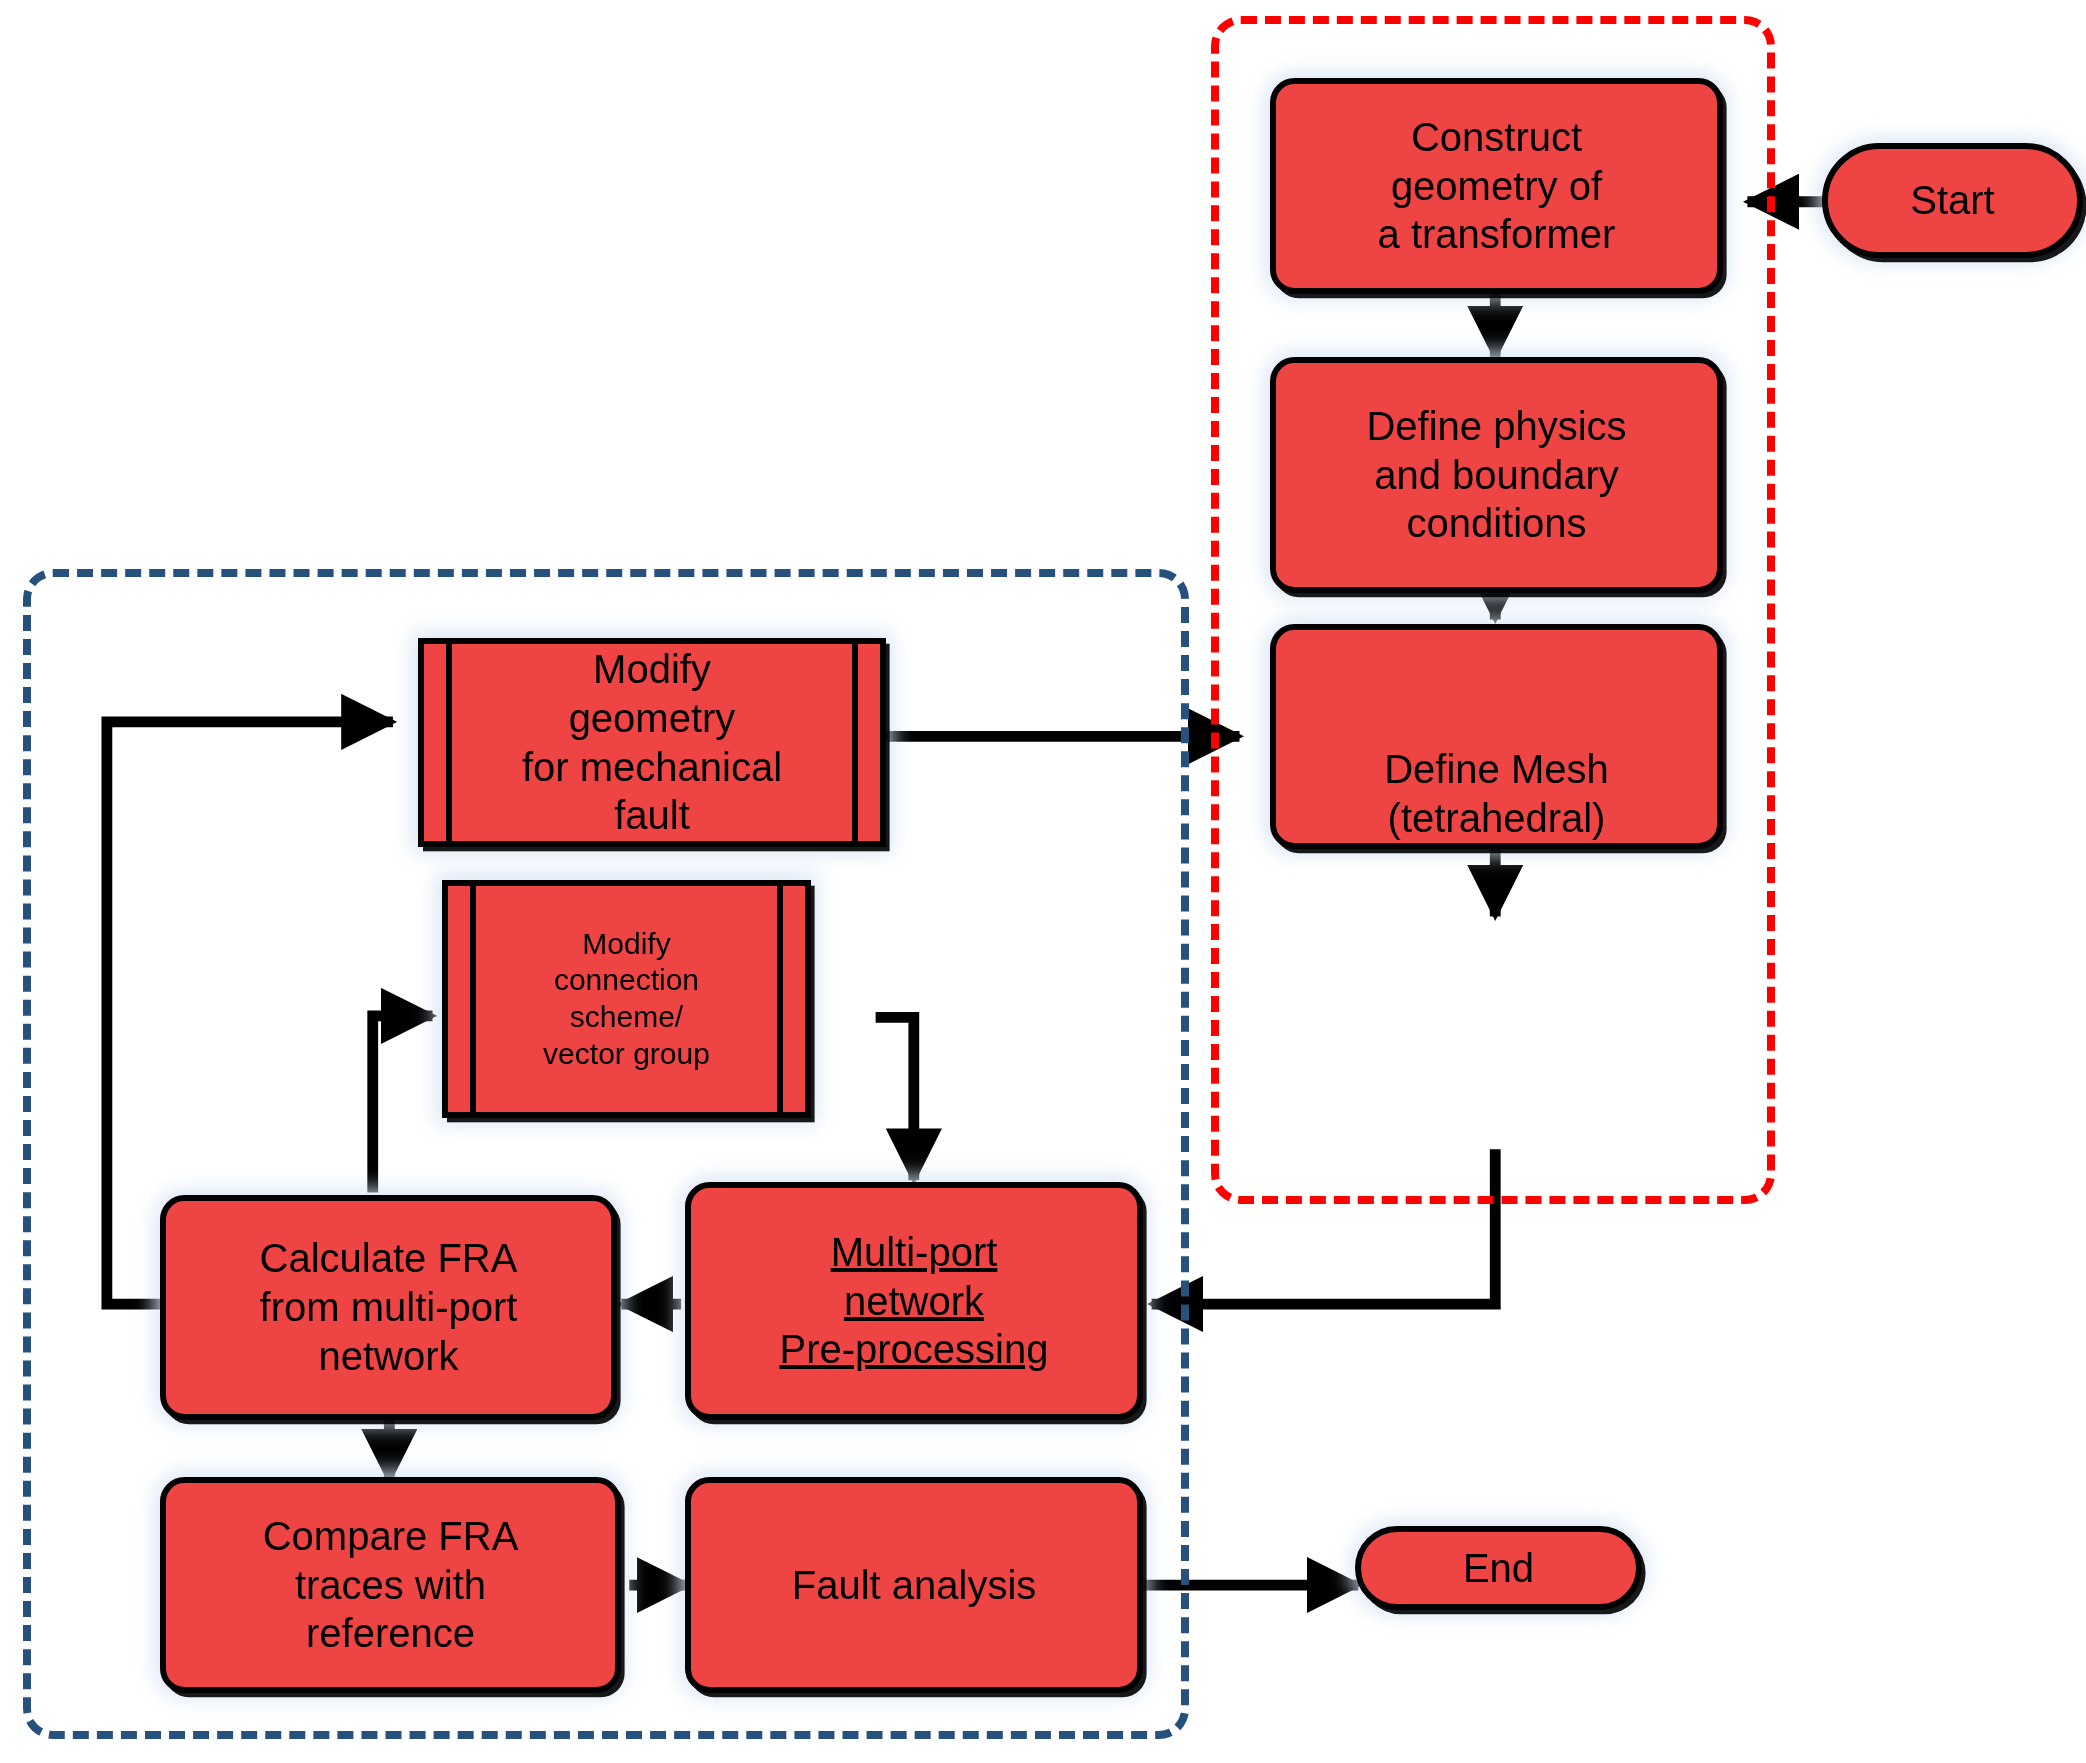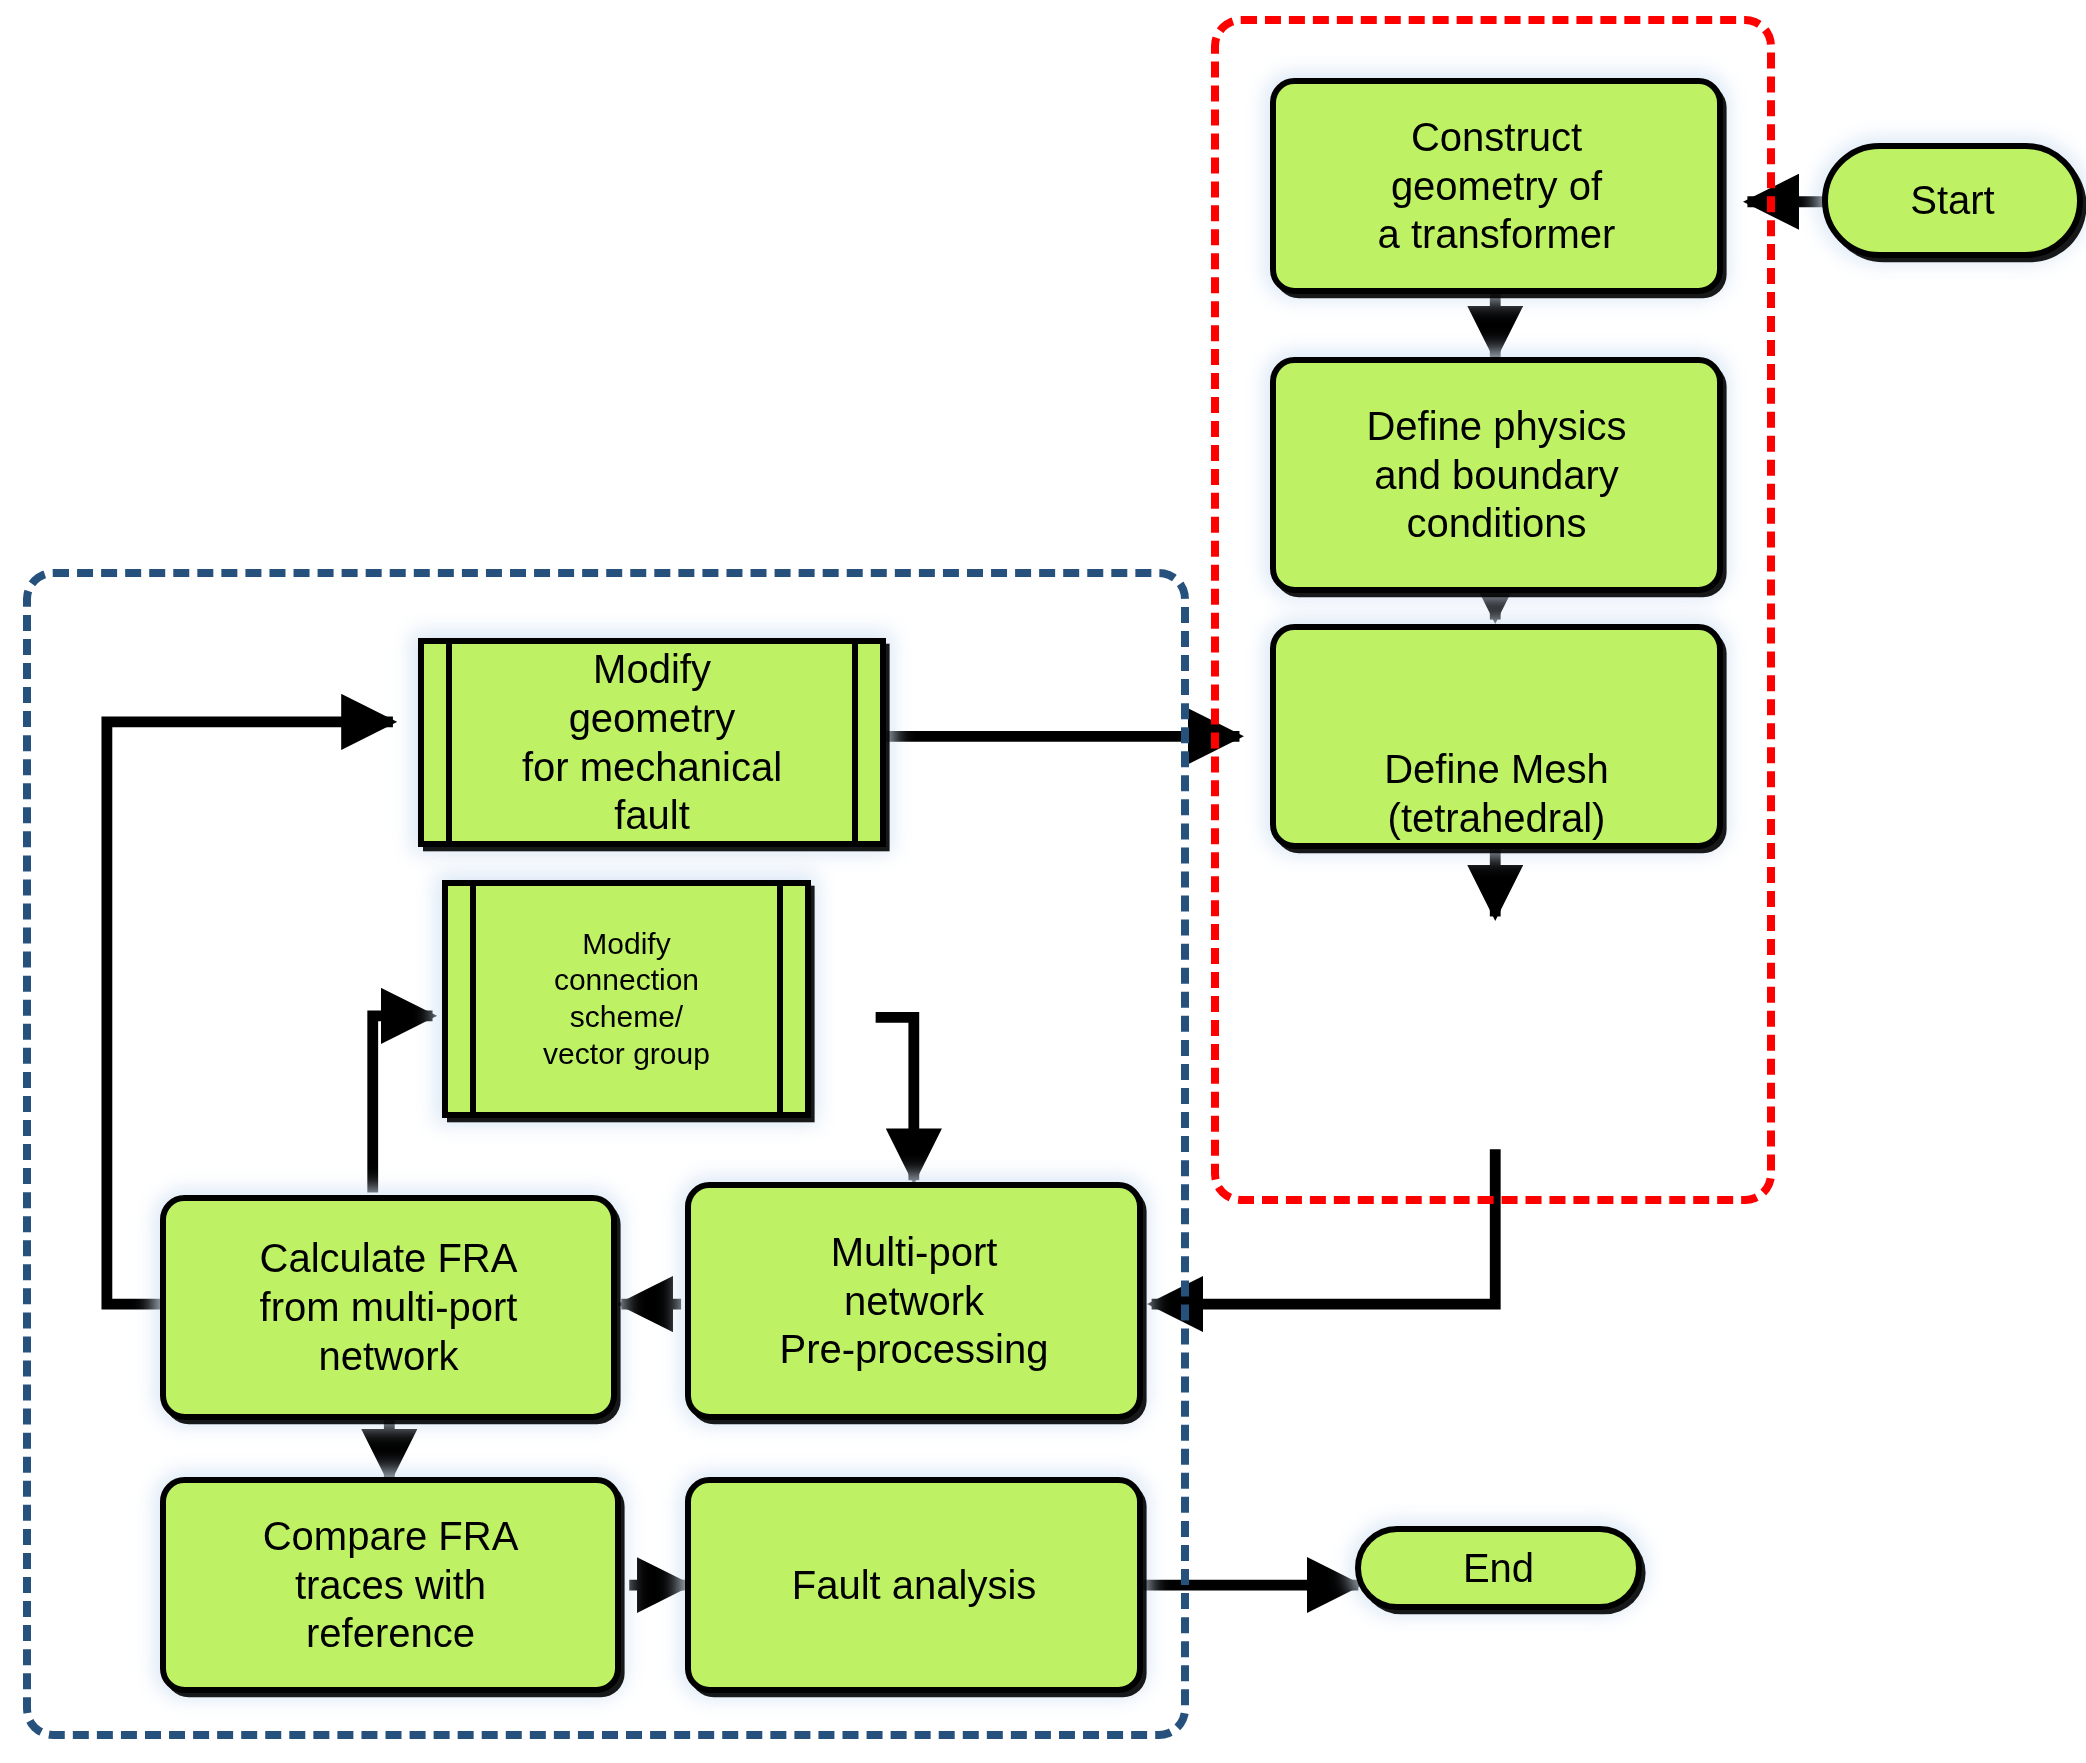--- a/index.html
+++ b/index.html
@@ -3,21 +3,21 @@
 <meta charset="utf-8">
 <title>FRA Simulation Flowchart</title>
 <style>
   html,body{margin:0;padding:0;background:#ffffff;}
   body{font-family:"Liberation Sans", sans-serif;}
   #stage{position:relative;width:2087px;height:1763px;background:#fff;overflow:hidden;}
   #stage svg{position:absolute;left:0;top:0;width:2087px;height:1763px;}
   .nodeLayer{position:absolute;left:0;top:0;width:2087px;height:1763px;}
 
   .node{position:absolute;box-sizing:border-box;display:flex;align-items:center;
-        justify-content:center;text-align:center;background:#bef264;color:#000;
+        justify-content:center;text-align:center;background:#ef4444;color:#000;
         font-family:"Liberation Sans", sans-serif;line-height:1.22;}
 
   
   .proc{border:6.5px solid #000;border-radius:24.5px;
         box-shadow:4.3px 5px 0 -0.7px rgba(0,0,0,0.90), 0 0 19px 5.8px rgba(214,228,244,0.85);}
 
   
   .term{border:6.5px solid #000;border-radius:720px;
         box-shadow:4.3px 5px 0 -0.7px rgba(0,0,0,0.90), 0 0 19px 5.8px rgba(214,228,244,0.85);}
 
@@ -133,21 +133,21 @@
     </div>
 
     <div class="node proc" style="left:160px; top:1195px; width:457px; height:225px; font-size:40px;">
       <span>
         <span class="txt">Calculate FRA</span>
         <span class="txt">from multi-port</span>
         <span class="txt">network</span>
       </span>
     </div>
 
-    <div class="node proc" style="left:685px; top:1182px; width:458px; height:238px; font-size:40px;">
+    <div class="node proc" style="left:685px; top:1182px; width:458px; height:238px; font-size:40px;text-decoration:underline;">
       <span>
         <span class="txt">Multi-port</span>
         <span class="txt">network</span>
         <span class="txt">Pre-processing</span>
       </span>
     </div>
 
     <div class="node proc" style="left:160px; top:1477px; width:461px; height:216px; font-size:40px;">
       <span>
         <span class="txt">Compare FRA</span>

